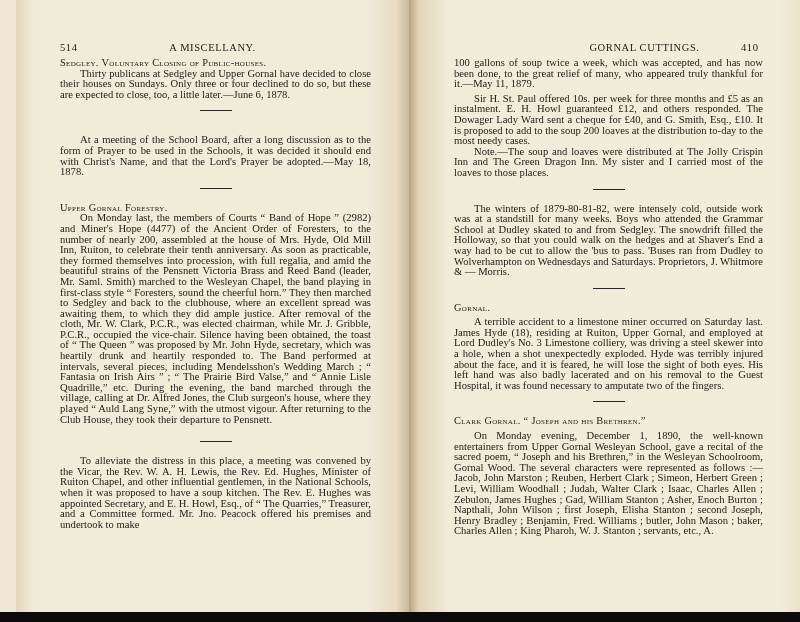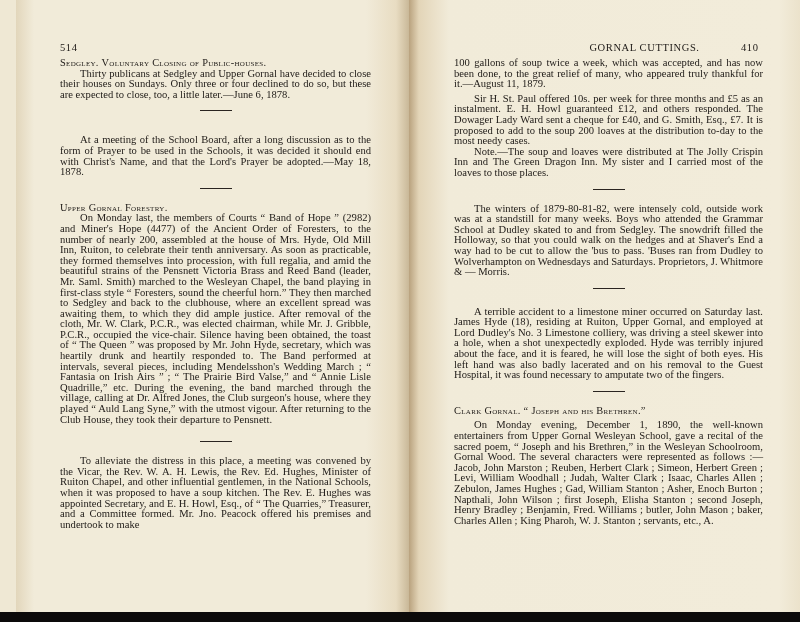--- a/index.html
+++ b/index.html
@@ -53,20 +53,21 @@
   .gap { height: 10px; }
 </style>
 </head>
 <body>
 
 <div class="left-edge"></div>
 <div class="spread">
 
   <div class="page left">
     <span class="running-head" style="left:44px;">514</span>
+    <span class="running-head" style="left:0; width:393px; text-align:center; padding-left:0;"><span>A MISCELLANY.</span></span>
 
     <div class="text" style="top:58px;">
       <div>
         <p class="heading">Sedgley.  Voluntary Closing of Public-houses.</p>
         <p>Thirty publicans at Sedgley and Upper Gornal have decided to close their houses on Sundays.  Only three or four declined to do so, but these are expected to close, too, a little later.—June 6, 1878.</p>
       </div>
       <div class="rule"></div>
       <div class="gap"></div>
       <div>
         <p>At a meeting of the School Board, after a long discussion as to the form of Prayer to be used in the Schools, it was decided it should end with Christ's Name, and that the Lord's Prayer be adopted.—May 18, 1878.</p>
@@ -82,31 +83,32 @@
       </div>
     </div>
   </div>
 
   <div class="page right">
     <span class="running-head" style="left:0; width:429px; text-align:center;margin-left:21px;"><span>GORNAL CUTTINGS.</span></span>
     <span class="running-head" style="left:332px;">410</span>
 
     <div class="text" style="top:58px;">
       <div>
-        <p class="noindent">100 gallons of soup twice a week, which was accepted, and has now been done, to the great relief of many, who appeared truly thankful for it.—August 11, 1879.</p>
+        <p class="noindent">100 gallons of soup twice a week, which was accepted, and has now been done, to the great relief of many, who appeared truly thankful for it.—May 11, 1879.</p>
         <div style="height:4px"></div>
-        <p>Sir H. St. Paul offered 10s. per week for three months and £5 as an instalment.  E. H. Howl guaranteed £12, and others responded.  The Dowager Lady Ward sent a cheque for £40, and G. Smith, Esq., £7.  It is proposed to add to the soup 200 loaves at the distribution to-day to the most needy cases.</p>
+        <p>Sir H. St. Paul offered 10s. per week for three months and £5 as an instalment.  E. H. Howl guaranteed £12, and others responded.  The Dowager Lady Ward sent a cheque for £40, and G. Smith, Esq., £10.  It is proposed to add to the soup 200 loaves at the distribution to-day to the most needy cases.</p>
         <p>Note.—The soup and loaves were distributed at The Jolly Crispin Inn and The Green Dragon Inn.  My sister and I carried most of the loaves to those places.</p>
       </div>
       <div class="rule"></div>
       <div>
         <p>The winters of 1879-80-81-82, were intensely cold, outside work was at a standstill for many weeks.  Boys who attended the Grammar School at Dudley skated to and from Sedgley.  The snowdrift filled the Holloway, so that you could walk on the hedges and at Shaver's End a way had to be cut to allow the 'bus to pass.  'Buses ran from Dudley to Wolverhampton on Wednesdays and Saturdays.  Proprietors, J. Whitmore &amp; — Morris.</p>
       </div>
       <div class="rule"></div>
       <div>
+        <p class="heading">Gornal.</p>
         <div style="height:4px"></div>
         <p>A terrible accident to a limestone miner occurred on Saturday last.  James Hyde (18), residing at Ruiton, Upper Gornal, and employed at Lord Dudley's No. 3 Limestone colliery, was driving a steel skewer into a hole, when a shot unexpectedly exploded. Hyde was terribly injured about the face, and it is feared, he will lose the sight of both eyes.  His left hand was also badly lacerated and on his removal to the Guest Hospital, it was found necessary to amputate two of the fingers.</p>
       </div>
       <div class="rule"></div>
       <div>
         <p class="heading">Clark Gornal.  “ Joseph and his Brethren.”</p>
         <div style="height:4px"></div>
         <p>On Monday evening, December 1, 1890, the well-known entertainers from Upper Gornal Wesleyan School, gave a recital of the sacred poem, “ Joseph and his Brethren,” in the Wesleyan Schoolroom, Gornal Wood.  The several characters were represented as follows :—Jacob, John Marston ; Reuben, Herbert Clark ; Simeon, Herbert Green ; Levi, William Woodhall ; Judah, Walter Clark ; Isaac, Charles Allen ; Zebulon, James Hughes ; Gad, William Stanton ; Asher, Enoch Burton ; Napthali, John Wilson ; first Joseph, Elisha Stanton ; second Joseph, Henry Bradley ; Benjamin, Fred. Williams ; butler, John Mason ; baker, Charles Allen ; King Pharoh, W. J. Stanton ; servants, etc., A.</p>
       </div>
     </div>

